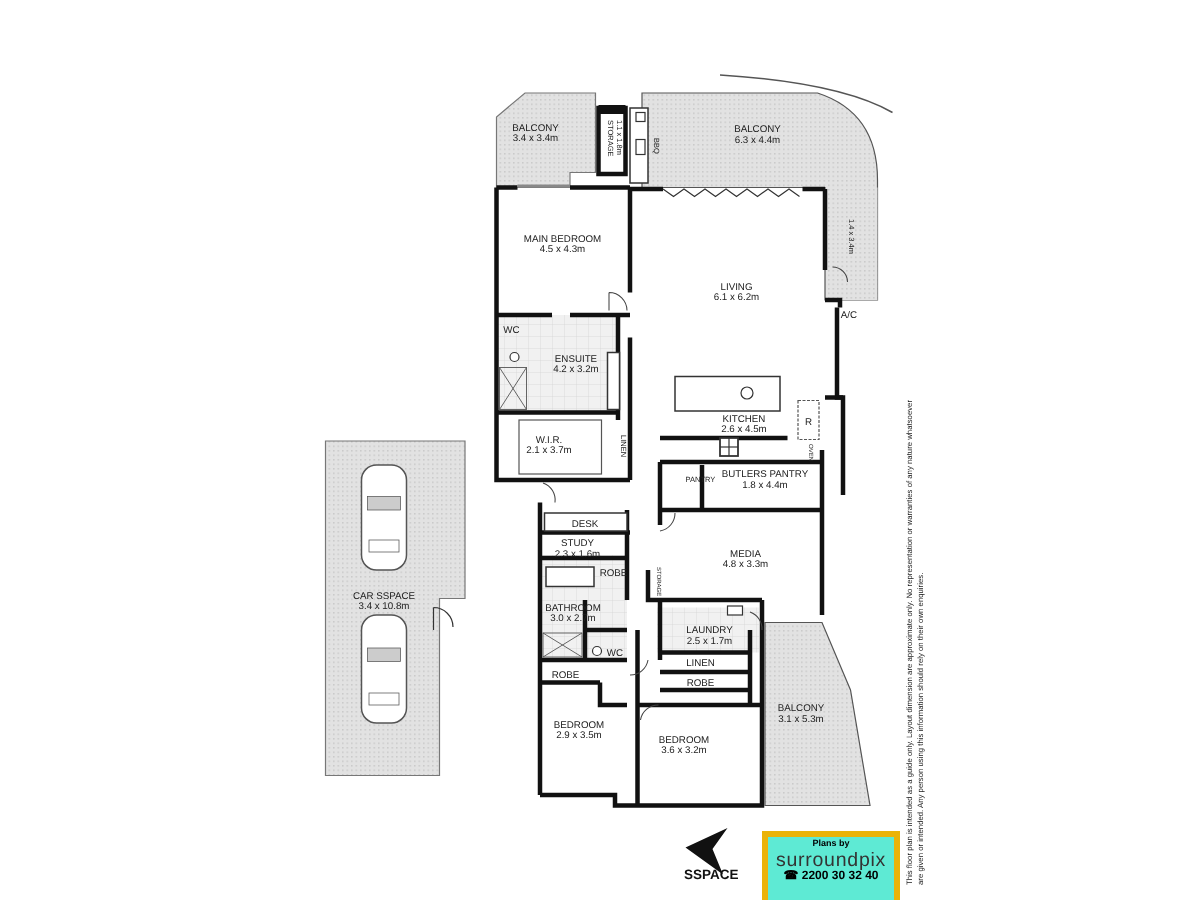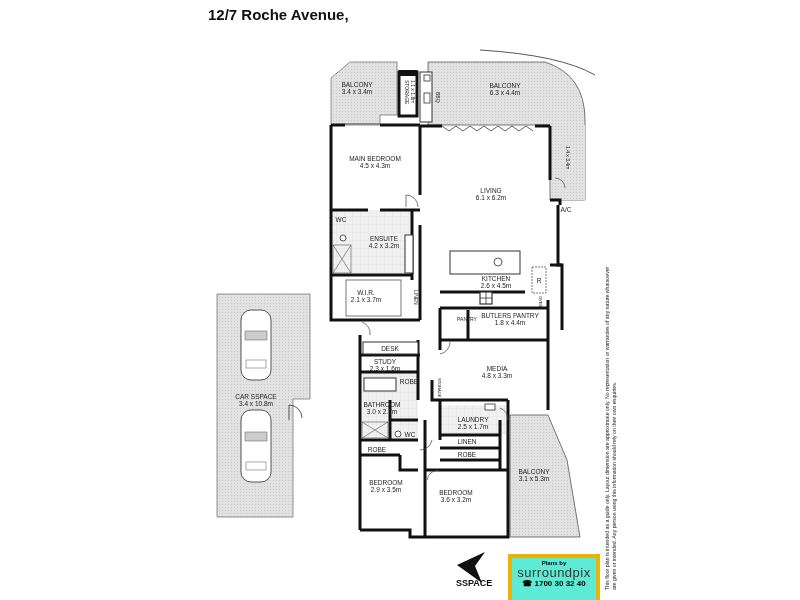--- a/index.html
+++ b/index.html
@@ -12,21 +12,20 @@
   .logo { position:absolute; left:508px; top:554px; width:84px; height:42px; border:4px solid #eab308; background:#5eead4; text-align:center; font-family:"Liberation Sans", sans-serif; }
   .logo .pb { font-size:6px; font-weight:bold; margin-top:2px; }
   .logo .brand { font-size:13px; letter-spacing:0.5px; color:#333; line-height:13px; }
   .logo .phone { font-size:8px; font-weight:bold; }
   .disclaimer { position:absolute; left:604px; top:590px; width:330px; font-size:5.2px; line-height:7px; color:#222; transform:rotate(-90deg); transform-origin:0 0; }
 </style>
 </head>
 <body>
 
 <div class="title">
-  <div>12/7 Roche Avenue,</div>
 </div>
 
 <svg width="800" height="600" viewBox="0 0 800 600">
   <defs>
     <pattern id="hatch" width="3" height="3" patternUnits="userSpaceOnUse">
       <rect width="3" height="3" fill="#e2e2e2"></rect>
       <rect width="1" height="1" fill="#c9c9c9"></rect>
     </pattern>
     <pattern id="tile" width="8" height="8" patternUnits="userSpaceOnUse">
       <rect width="8" height="8" fill="#f1f1f1"></rect>
@@ -198,16 +197,16 @@
   <text class="lbl" x="256" y="406"><tspan>3.4 x 10.8m</tspan></text>
 
   <path d="M457 565 L485 552 L475 566 L482 583 Z" fill="#111"></path>
 </svg>
 
 <div class="north">SSPACE</div>
 
 <div class="logo">
   <div class="pb">Plans by</div>
   <div class="brand">surroundpix</div>
-  <div class="phone"><span>☎ </span><span>1700 30 32 40</span></div>
+  <div class="phone"><span>☎ </span><span>2200 30 32 40</span></div>
 </div>
 
 <div class="disclaimer">This floor plan is intended as a guide only. Layout dimension are approximate only. No representation or warranties of any nature whatsoever are given or intended. Any person using this information should rely on their own enquiries.</div>
 
 </body></html>

